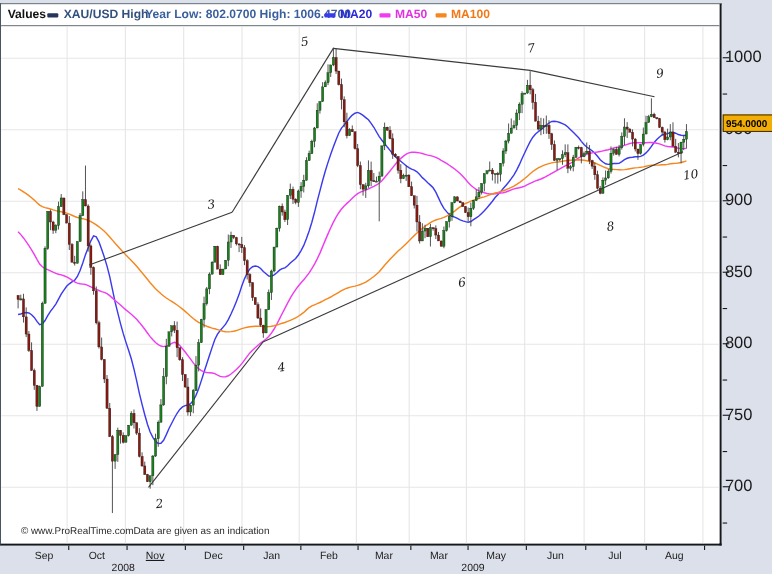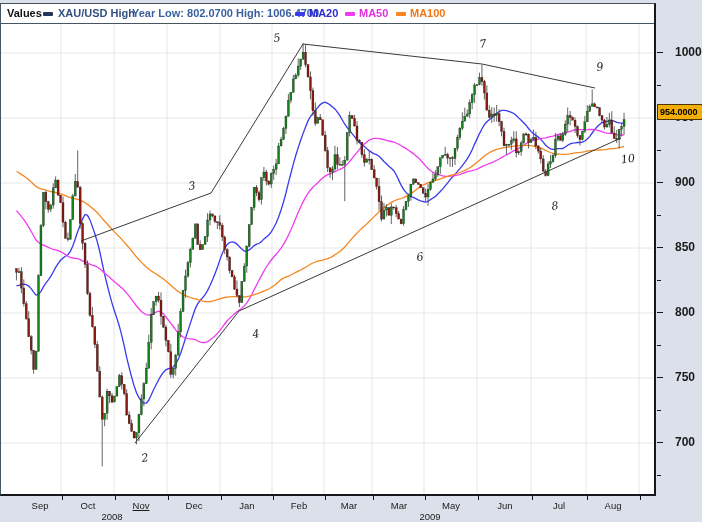--- a/index.html
+++ b/index.html
@@ -18,21 +18,21 @@
   .ma20-dash{left:294px;background:#3a3aee;}
   .ma20-label{left:308px;color:#2b2bd6;}
   .ma50-dash{left:344px;background:#f03cf0;}
   .ma50-label{left:358px;color:#e032e0;}
   .ma100-dash{left:395px;background:#f5871e;}
   .ma100-label{left:409px;color:#f07818;}
   .plot{position:relative;width:653px;height:470px;background:#ffffff;}
   .watermark{position:absolute;left:18px;top:453px;font-size:9px;color:#2a2a2a;white-space:nowrap;}
   .y-axis{position:absolute;left:657px;top:23px;width:45px;height:472px;}
   .y-tick{position:absolute;left:0;height:1px;background:#15191d;}
-  .y-label{position:absolute;left:18px;font-size:12px;color:#1a1a1a;transform:translateY(-50%);font-weight:bold;}
+  .y-label{position:absolute;left:2px;font-size:15px;color:#1a1a1a;transform:translateY(-50%);}
   .price-tag{position:absolute;left:657px;width:44px;height:14px;background:#f3ae06;border:1px solid #4a3400;
              font-size:9px;font-weight:bold;color:#000;line-height:14px;padding-left:2px;z-index:5;}
   .x-axis{position:absolute;left:0;top:496px;width:702px;height:26px;text-align:center;}
   .x-tick{position:absolute;top:0;width:1px;height:4px;background:#15191d;}
   .month-label{position:absolute;top:4px;font-size:9.5px;color:#1a1a1a;transform:translateX(-50%);}
   .year-label{position:absolute;top:15px;font-size:9.5px;color:#1a1a1a;transform:translateX(-50%);}
   .swing-num{font-family:"DejaVu Serif",serif;font-style:italic;font-size:11px;fill:#1a1a1a;}
 </style>
 </head>
 <body>
@@ -583,20 +583,21 @@
           <text x="144" y="434" text-anchor="middle" dominant-baseline="central" class="swing-num" transform="rotate(-8 144 434)">2</text>
           <text x="191" y="162" text-anchor="middle" dominant-baseline="central" class="swing-num" transform="rotate(-8 191 162)">3</text>
           <text x="255" y="310" text-anchor="middle" dominant-baseline="central" class="swing-num" transform="rotate(-8 255 310)">4</text>
           <text x="276" y="14" text-anchor="middle" dominant-baseline="central" class="swing-num" transform="rotate(-8 276 14)">5</text>
           <text x="419" y="233" text-anchor="middle" dominant-baseline="central" class="swing-num" transform="rotate(-8 419 233)">6</text>
           <text x="482" y="20" text-anchor="middle" dominant-baseline="central" class="swing-num" transform="rotate(-8 482 20)">7</text>
           <text x="554" y="182" text-anchor="middle" dominant-baseline="central" class="swing-num" transform="rotate(-8 554 182)">8</text>
           <text x="599" y="43" text-anchor="middle" dominant-baseline="central" class="swing-num" transform="rotate(-8 599 43)">9</text>
           <text x="627" y="135" text-anchor="middle" dominant-baseline="central" class="swing-num" transform="rotate(-8 627 135)">10</text>
         </svg>
+      <div class="watermark">© www.ProRealTime.comData are given as an indication</div>
     </div>
   </div>
 
   <div class="y-axis" id="y-axis">
       <div class="y-tick" style="top: 29px; width: 6px;"></div>
       <div class="y-label" style="top: 29px;">1000</div>
       <div class="y-tick" style="top: 94px; width: 6px;"></div>
       <div class="y-label" style="top: 94px;">950</div>
       <div class="y-tick" style="top: 159px; width: 6px;"></div>
       <div class="y-label" style="top: 159px;">900</div>

